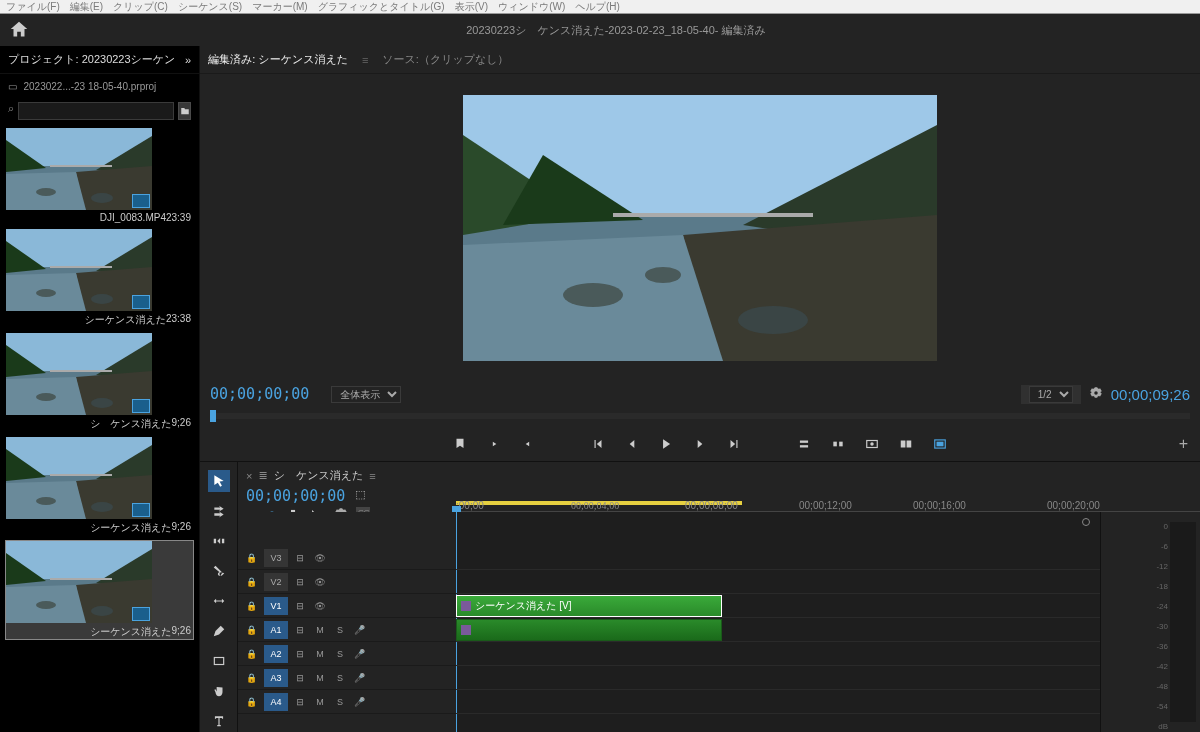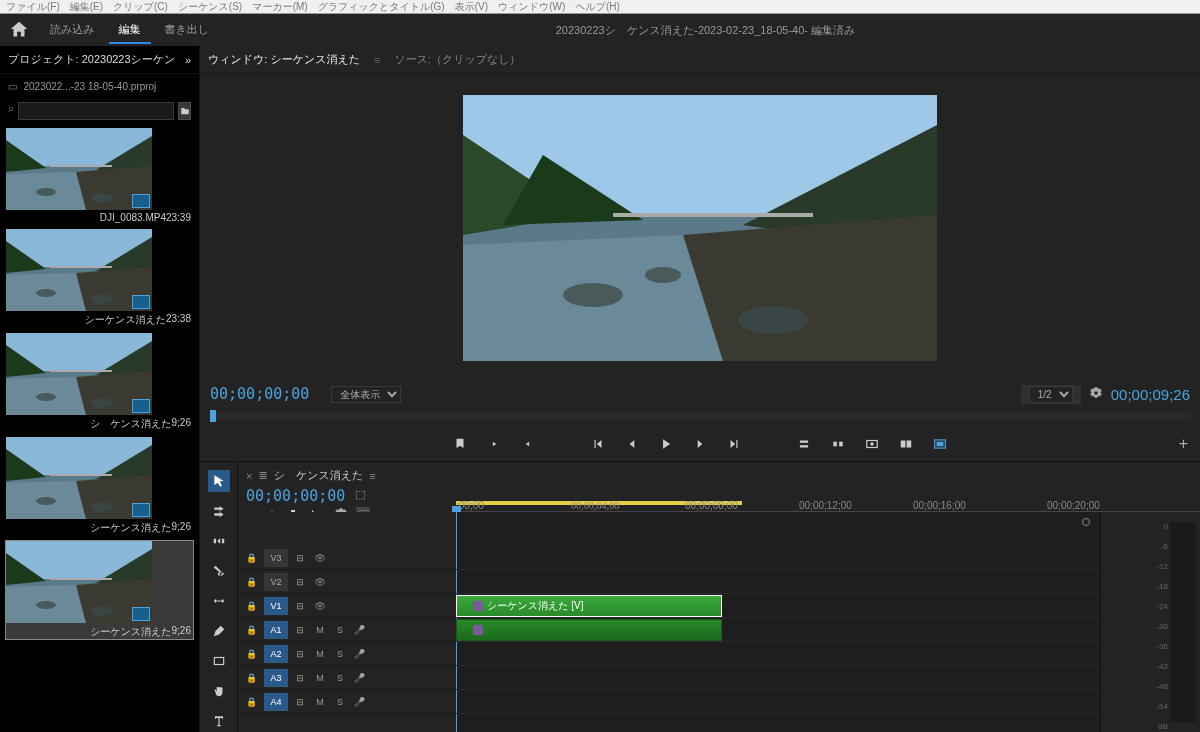--- a/index.html
+++ b/index.html
@@ -70,21 +70,21 @@
 .track-headers { width:218px; background:#232323; }
 .track-head { display:flex; align-items:center; height:24px; border-bottom:1px solid #1a1a1a; padding-left:6px; gap:4px; }
 .track-head.audio { height:24px; }
 .th-lock, .th-tog, .th-eye, .th-m, .th-s, .th-mic { width:16px; height:16px; display:flex; align-items:center; justify-content:center; color:#999; font-size:9px; }
 .th-label { width:24px; height:18px; background:#2a5a8a; color:#fff; display:flex; align-items:center; justify-content:center; font-size:9px; }
 .th-label.dim { background:#353535; color:#aaa; }
 .track-content { flex:1; position:relative; background:#1e1e1e; }
 .track-row { position:absolute; left:0; right:0; height:24px; border-bottom:1px solid #2a2a2a; }
 .playhead { position:absolute; top:0; bottom:0; width:1px; background:#4aa3e0; }
 .playhead-top { position:absolute; top:-6px; left:-4px; width:9px; height:6px; background:#4aa3e0; }
-.clip { position:absolute; height:22px; top:1px; border:1px solid #1a5a1a; display:flex; align-items:center; padding:0 16px; font-size:10px; }
+.clip { position:absolute; height:22px; top:1px; border:1px solid #1a5a1a; display:flex; align-items:center; padding:0 4px; font-size:10px; }
 .clip.v { background:linear-gradient(#3aaa3a,#2a8a2a); color:#fff; }
 .clip.a { background:linear-gradient(#2a8a2a,#1a6a1a); }
 .clip .fx { width:10px; height:10px; background:#7a5a9a; margin-right:4px; }
 .clip.selected { border:1px solid #fff; }
 .right-strip { width:100px; background:#232323; border-left:1px solid #111; position:relative; }
 .meter-bg { position:absolute; top:10px; right:4px; width:26px; bottom:10px; background:#1a1a1a; }
 .meter-scale { position:absolute; right:32px; top:10px; bottom:10px; width:20px; color:#666; font-size:8px; }
 .meter-scale div { position:absolute; right:0; }
 .sidetrim { width:14px; background:#232323; }
 select.fit { background:#232323; border:1px solid #3a3a3a; color:#aaa; font-size:10px; padding:1px 4px; }
@@ -103,25 +103,20 @@
   <span>表示(V)</span>
   <span>ウィンドウ(W)</span>
   <span>ヘルプ(H)</span>
 </div>
 
 <div class="topbar">
   <div class="home-icon">
     <svg viewBox="0 0 24 24">
         <path fill="#ccc" d="M12 3l9 8h-3v8h-4v-5h-4v5H6v-8H3z"></path>
       </svg>
-  </div>
-  <div class="workspaces">
-    <div>読み込み</div>
-    <div class="active">編集</div>
-    <div>書き出し</div>
   </div>
   <div class="doc-title">20230223シ　ケンス消えた-2023-02-23_18-05-40- 編集済み</div>
 </div>
 
 <div class="main">
 
   <div class="left-panel">
     <div class="panel-header">
       <span>プロジェクト: 20230223シーケン</span>
       <span class="chev">»</span>
@@ -226,21 +221,21 @@
           </div>
         </div>
       </div>
     <div class="sidetrim"></div>
   </div>
 
   <div class="center">
 
     <div class="program">
       <div class="prog-header">
-        <span class="tab">ウィンドウ: シーケンス消えた</span>
+        <span class="tab">編集済み: シーケンス消えた</span>
         <span style="color:#666">≡</span>
         <span class="src">ソース:（クリップなし）</span>
       </div>
       <div class="monitor">
         <div class="monitor-img">
           <svg viewBox="0 0 474 266" preserveAspectRatio="none">
             <rect width="474" height="120" fill="#9ec8e8"></rect>
             <rect y="120" width="474" height="146" fill="#5a7a8a"></rect>
             <polygon points="0,40 120,120 0,140" fill="#2a4a2a"></polygon>
             <polygon points="80,60 180,125 40,130" fill="#1a3a1a"></polygon>

